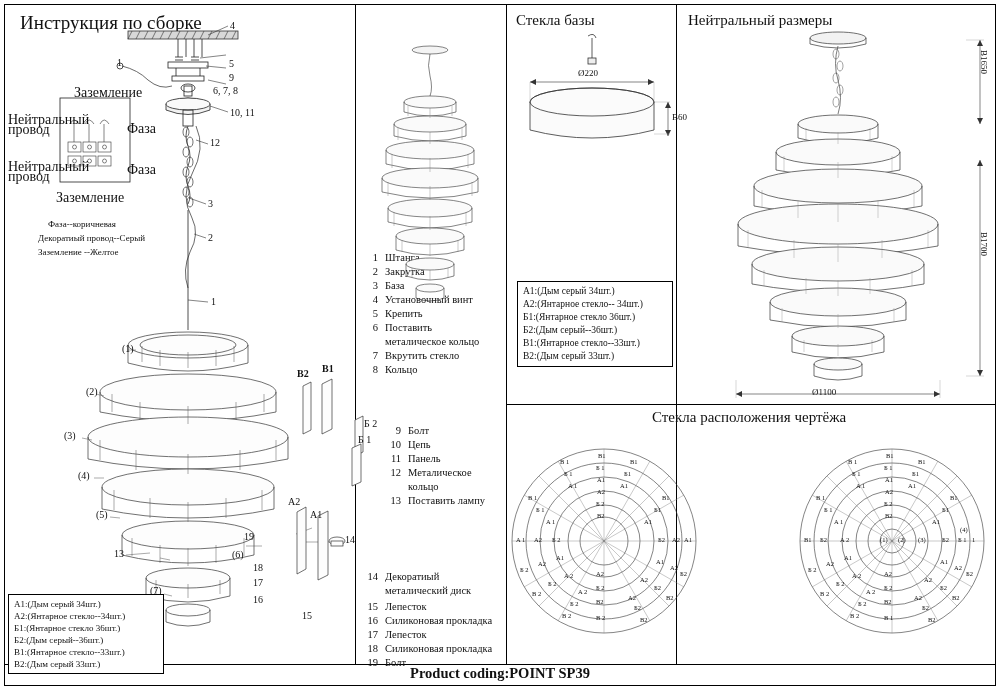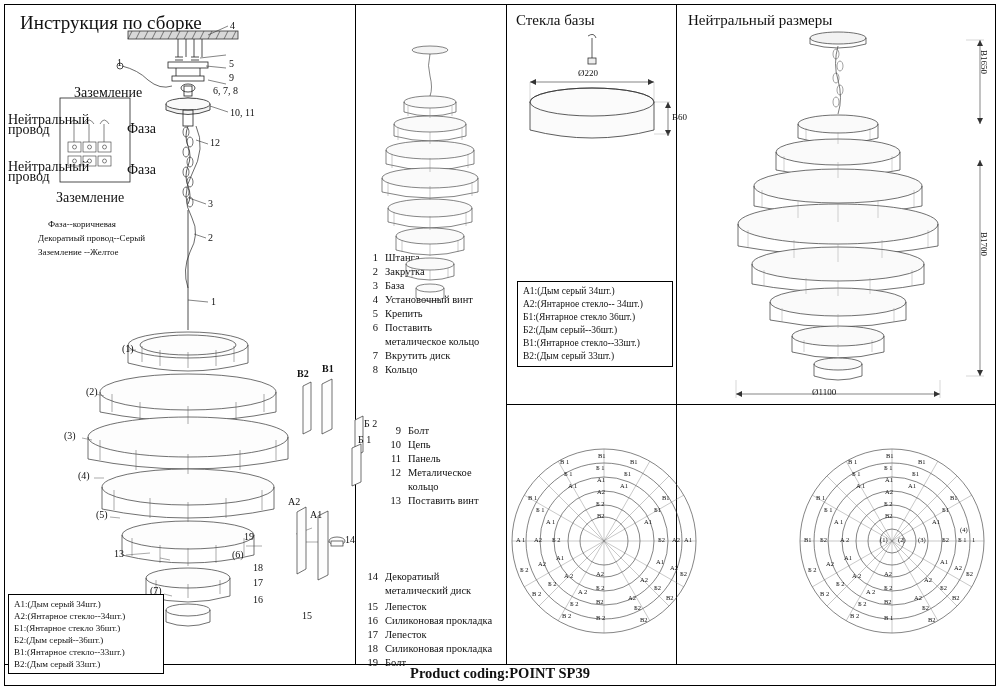--- a/index.html
+++ b/index.html
@@ -44,20 +44,21 @@
 
   <div class="vline" style="left:355px;height:660px;"></div>
   <div class="vline" style="left:506px;height:660px;"></div>
   <div class="vline" style="left:676px;height:660px;"></div>
   <div class="hline" style="left:5px;top:664px;width:991px;"></div>
   <div class="hline" style="left:507px;top:404px;width:488px;"></div>
 
   <div class="title h1" style="left:20px;top:12px;">Инструкция по сборке</div>
   <div class="title h2" style="left:516px;top:12px;">Стекла базы</div>
   <div class="title h2" style="left:688px;top:12px;">Нейтральный размеры</div>
+  <div class="title h2" style="left:652px;top:409px;">Стекла расположения чертёжа</div>
 
   <svg width="360" height="660">
     <g stroke="#222" fill="none" stroke-width="0.8">
 
       <rect x="128" y="31" width="110" height="8" fill="#d8d8d8" stroke="#333"></rect>
       <g stroke="#333" stroke-width="0.6">
         <line x1="132" y1="31" x2="128" y2="39"></line>
           <line x1="140" y1="31" x2="136" y2="39"></line>
         <line x1="148" y1="31" x2="144" y2="39"></line>
           <line x1="156" y1="31" x2="152" y2="39"></line>
@@ -294,21 +295,21 @@
         <span class="num">5</span>
         <span class="txt">Крепить</span>
       </div>
     <div class="row">
         <span class="num">6</span>
         <span class="txt">Поставить
 металическое кольцо</span>
       </div>
     <div class="row">
         <span class="num">7</span>
-        <span class="txt">Вкрутить диск</span>
+        <span class="txt">Вкрутить стекло</span>
       </div>
     <div class="row">
         <span class="num">8</span>
         <span class="txt">Кольцо</span>
       </div>
   </div>
 
   <div class="partlist" style="left:383px;top:424px;width:120px;">
     <div class="row">
         <span class="num">9</span>
@@ -322,21 +323,21 @@
         <span class="num">11</span>
         <span class="txt">Панель</span>
       </div>
     <div class="row">
         <span class="num">12</span>
         <span class="txt">Металическое
 кольцо</span>
       </div>
     <div class="row">
         <span class="num">13</span>
-        <span class="txt">Поставить винт</span>
+        <span class="txt">Поставить лампу</span>
       </div>
   </div>
 
   <div class="partlist" style="left:360px;top:570px;width:150px;">
     <div class="row">
         <span class="num">14</span>
         <span class="txt">Декоратиый
 металический диск</span>
       </div>
     <div class="row" style="margin-top:2px;">

